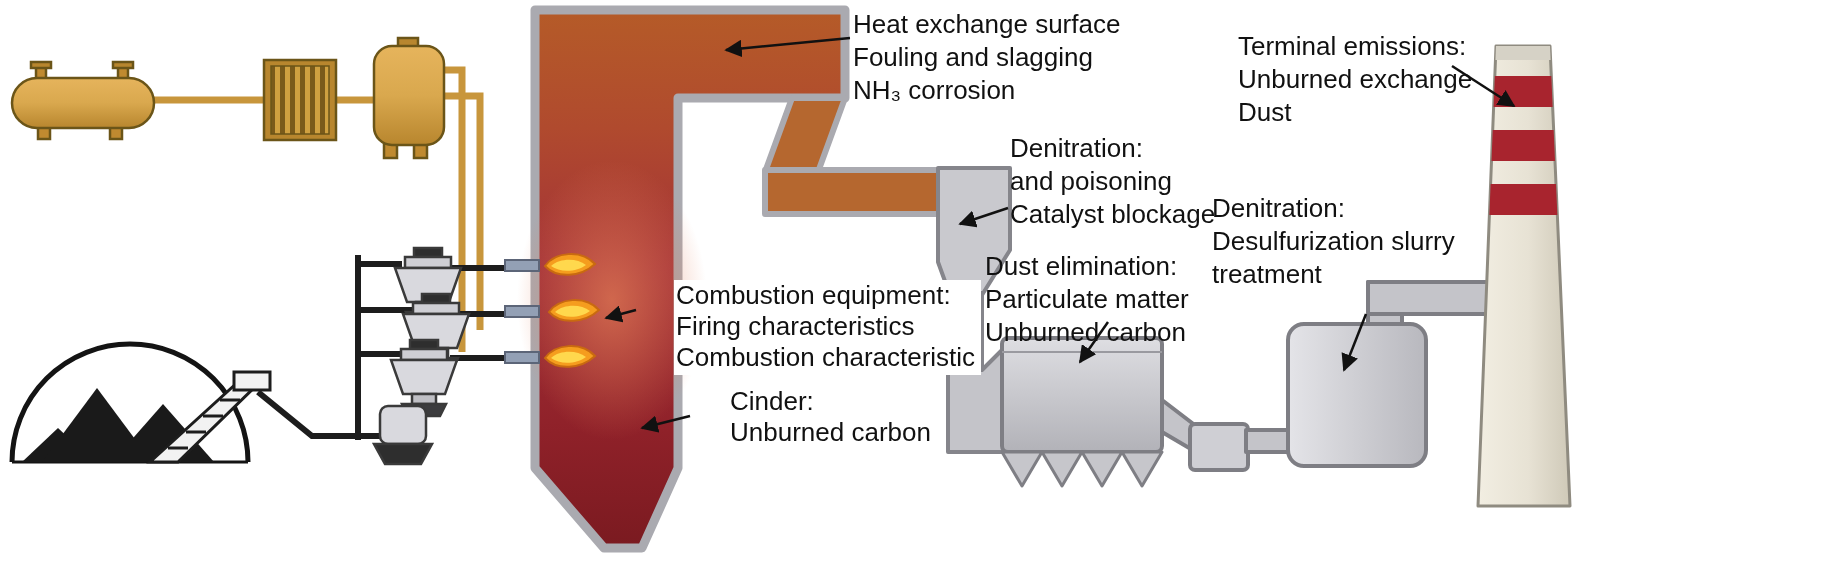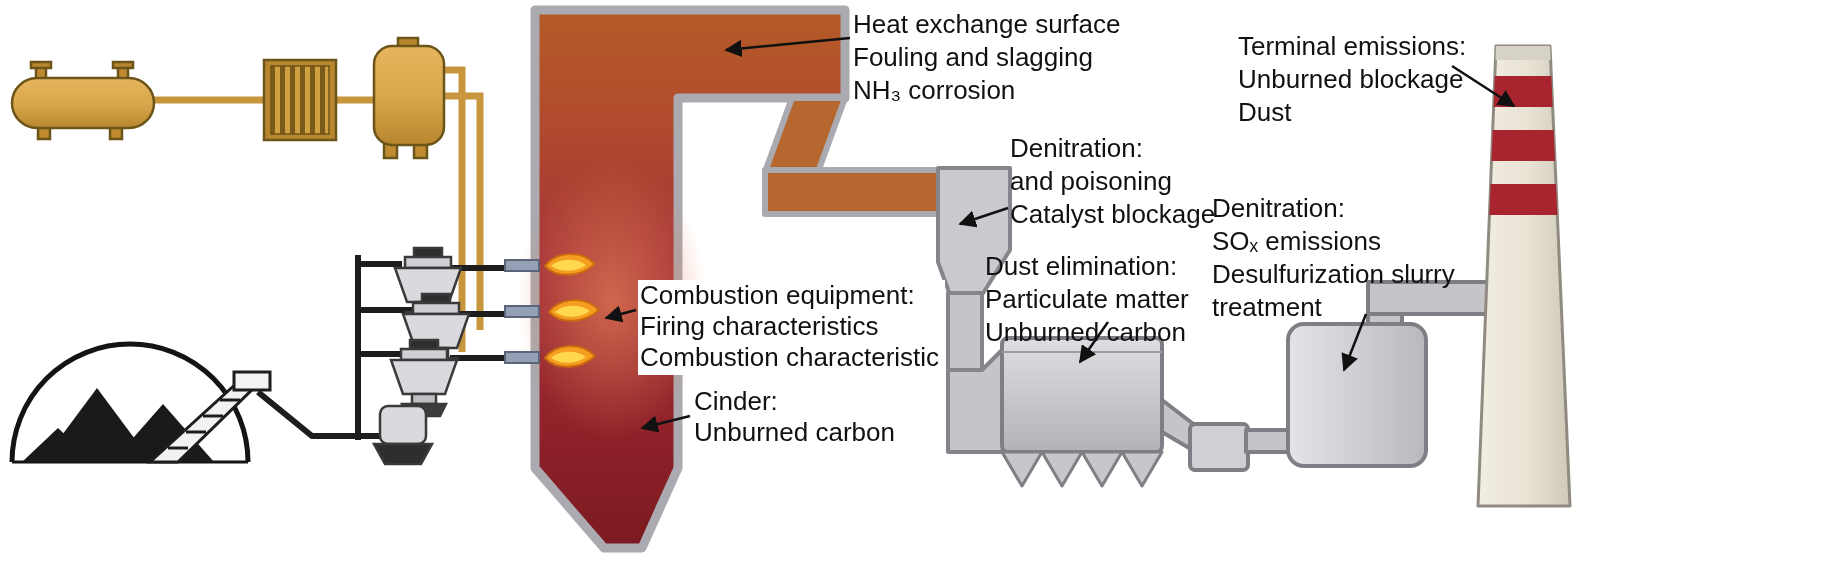--- a/index.html
+++ b/index.html
@@ -6,21 +6,21 @@
   html,body { background:#fff; }
   .canvas {
     position:relative; width:1829px; height:564px; background:#fff;
     overflow:hidden; font-family:"Liberation Sans", sans-serif;
   }
   .canvas > svg { position:absolute; left:0; top:0; }
   .label {
     position:absolute; font-size:26px; line-height:33px; color:#111;
     white-space:nowrap; z-index:5;
   }
-  .label.boxed { background:#ffffff; padding:0 6px 2px 2px; line-height:31px; }
+  .label.boxed { background:#ffffff; padding:0 6px 2px 2px; line-height:31px;margin-left:36px; }
 </style>
 </head>
 <body>
 
 <div class="canvas">
 
   <svg width="1829" height="564" viewBox="0 0 1829 564">
     <defs>
       <linearGradient id="goldV" x1="0" y1="0" x2="0" y2="1">
         <stop offset="0" stop-color="#e6b45c"></stop>
@@ -222,39 +222,38 @@
   </svg>
 
   <div class="label" style="left:853px; top:8px">
     <div>Heat exchange surface</div>
     <div>Fouling and slagging</div>
     <div>NH₃ corrosion</div>
   </div>
 
   <div class="label" style="left:1238px; top:30px">
     <div>Terminal emissions:</div>
-    <div>Unburned blockage</div>
+    <div>Unburned exchange</div>
     <div>Dust</div>
   </div>
 
   <div class="label" style="left:1010px; top:132px">
     <div>Denitration:</div>
     <div>and poisoning</div>
     <div>Catalyst blockage</div>
   </div>
 
   <div class="label" style="left:985px; top:250px">
     <div>Dust elimination:</div>
     <div>Particulate matter</div>
     <div>Unburned carbon</div>
   </div>
 
   <div class="label" style="left:1212px; top:192px">
     <div>Denitration:</div>
-    <div>SOₓ emissions</div>
     <div>Desulfurization slurry</div>
     <div>treatment</div>
   </div>
 
   <div class="label boxed" style="left:638px; top:280px">
     <div>Combustion equipment:</div>
     <div>Firing characteristics</div>
     <div>Combustion characteristic</div>
   </div>
 

